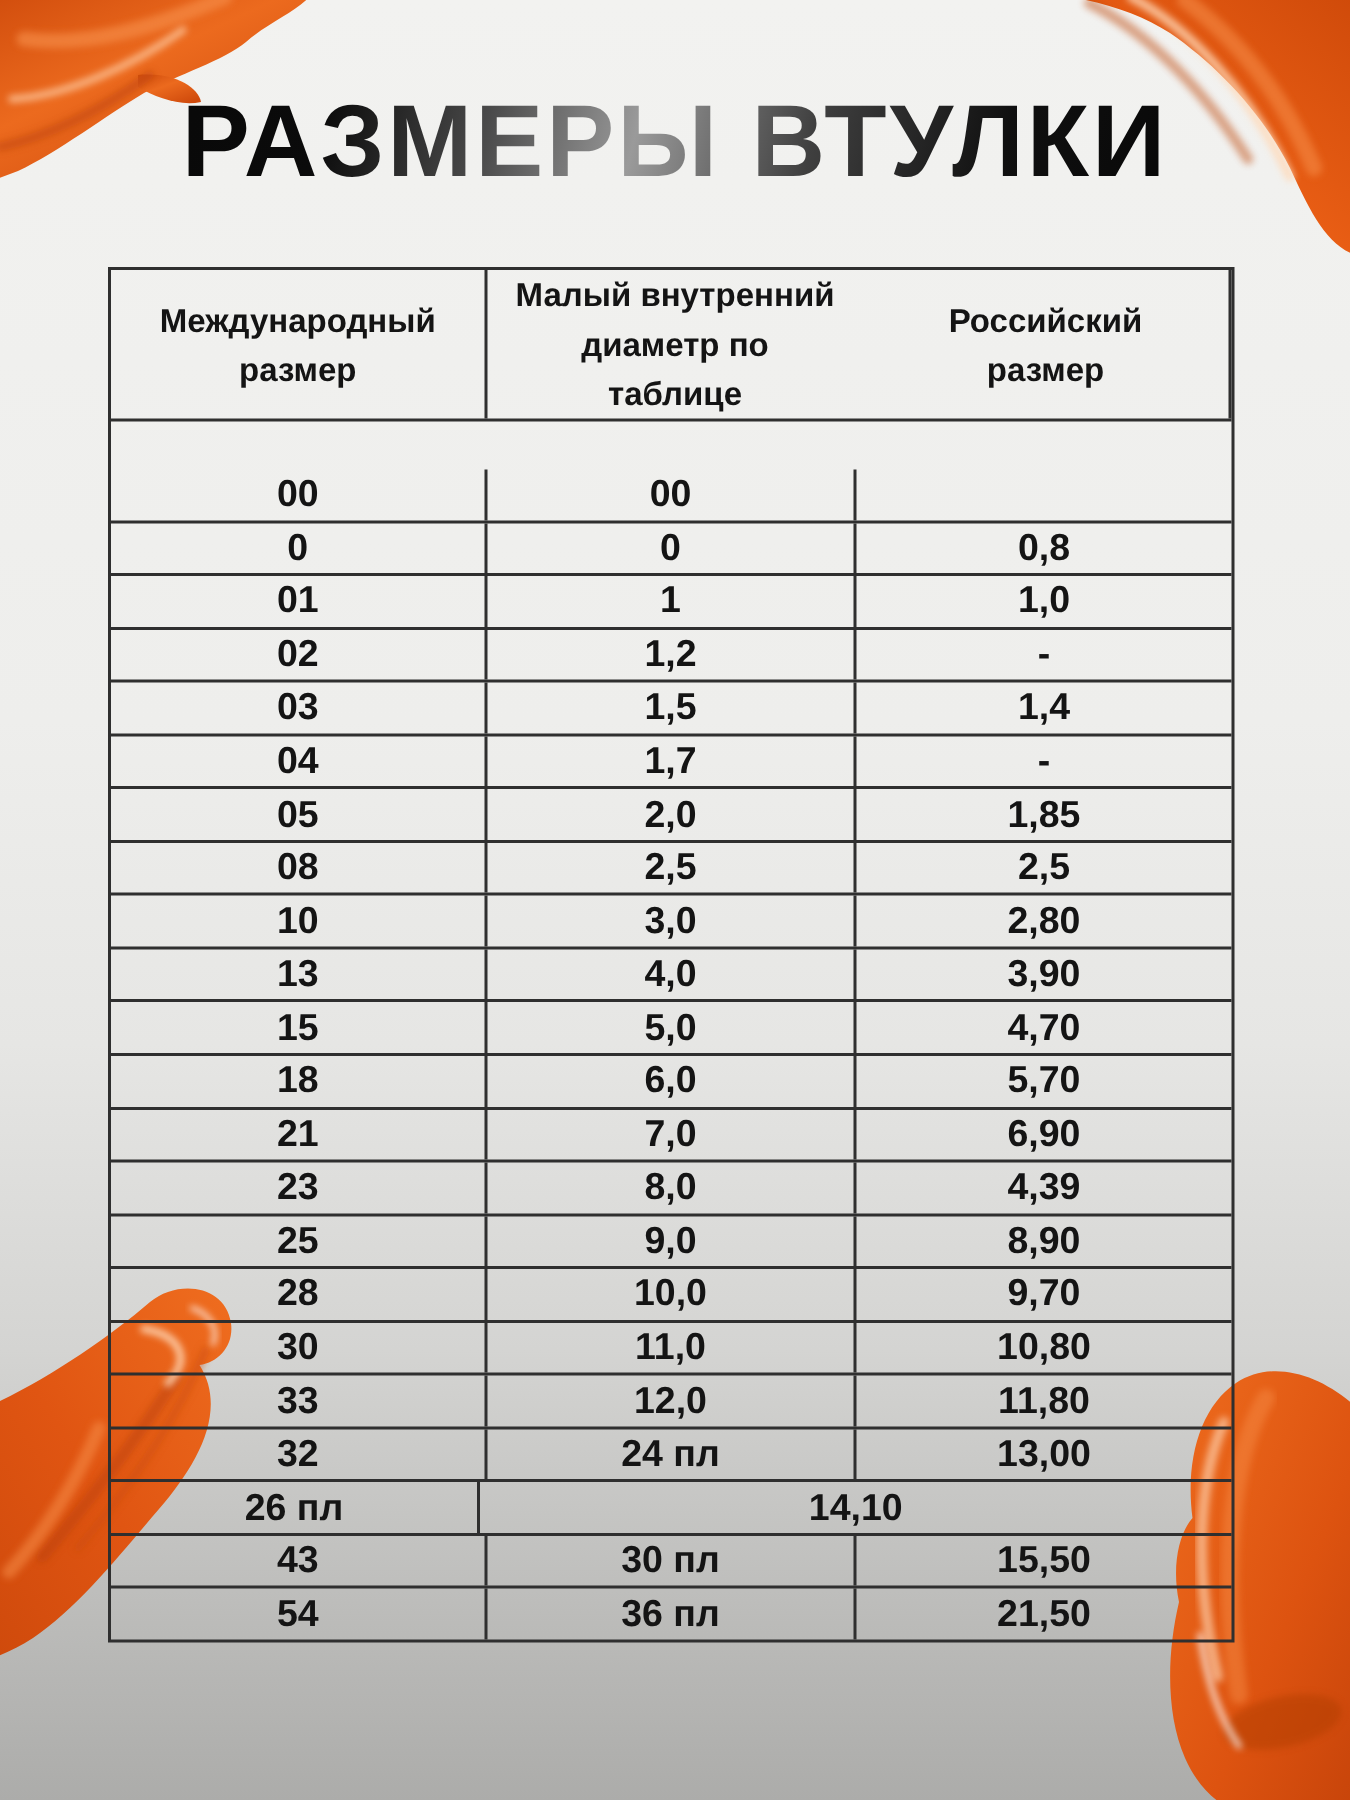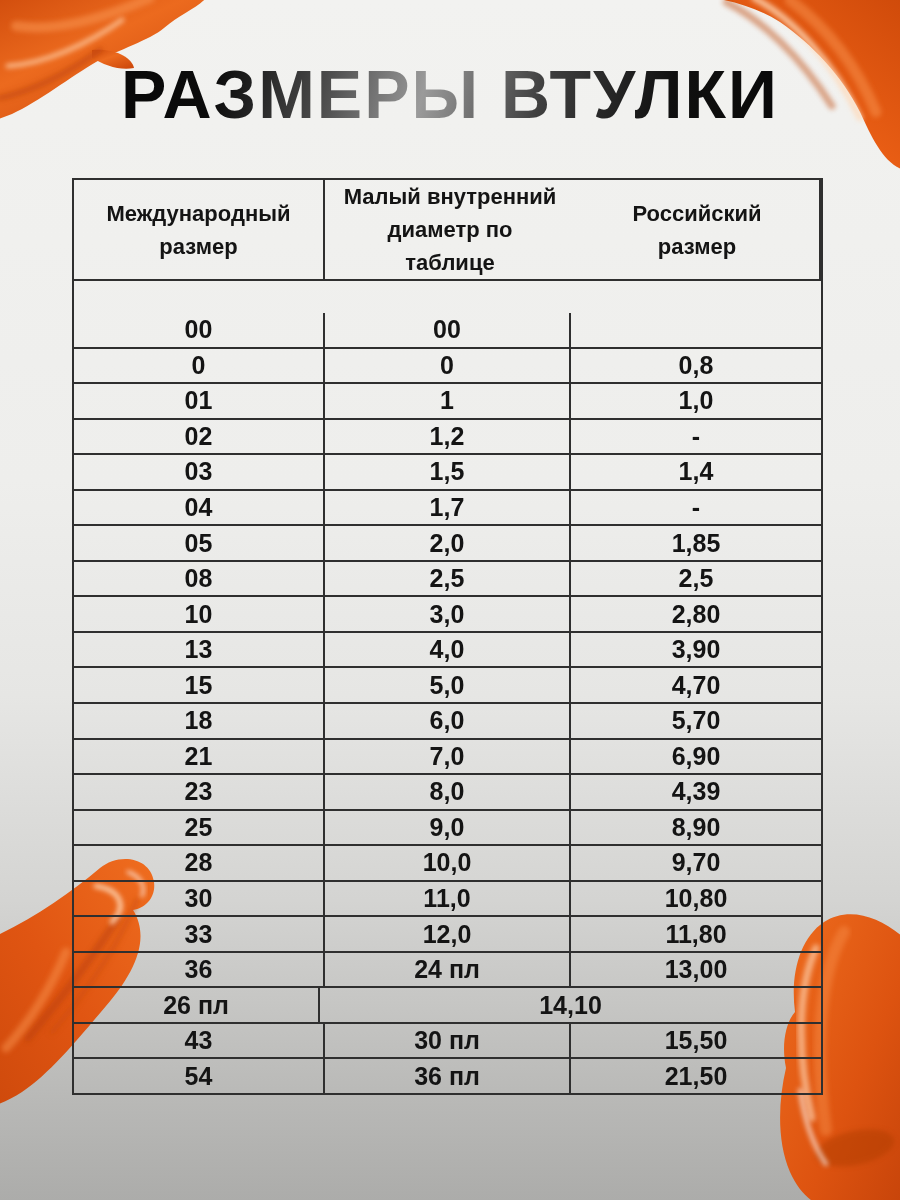--- a/index.html
+++ b/index.html
@@ -203,21 +203,21 @@
           <div class="tcell c0">30</div>
           <div class="tcell c1">11,0</div>
           <div class="tcell c2">10,80</div>
         </div>
         <div class="trow">
           <div class="tcell c0">33</div>
           <div class="tcell c1">12,0</div>
           <div class="tcell c2">11,80</div>
         </div>
         <div class="trow">
-          <div class="tcell c0">36</div>
+          <div class="tcell c0">32</div>
           <div class="tcell c1">24 пл</div>
           <div class="tcell c2">13,00</div>
         </div>
         <div class="trow">
           <div class="tcell c1">26 пл</div>
           <div class="tcell c2">14,10</div>
         </div>
         <div class="trow">
           <div class="tcell c0">43</div>
           <div class="tcell c1">30 пл</div>

